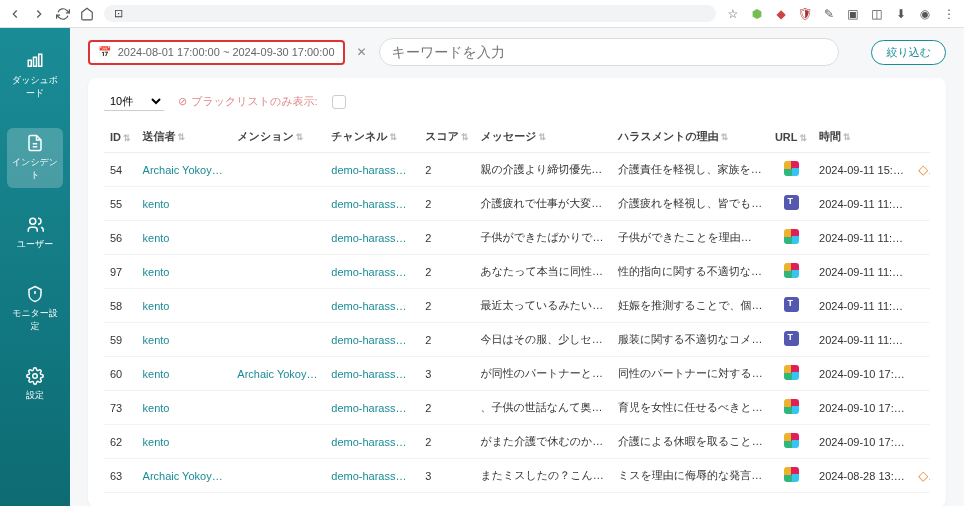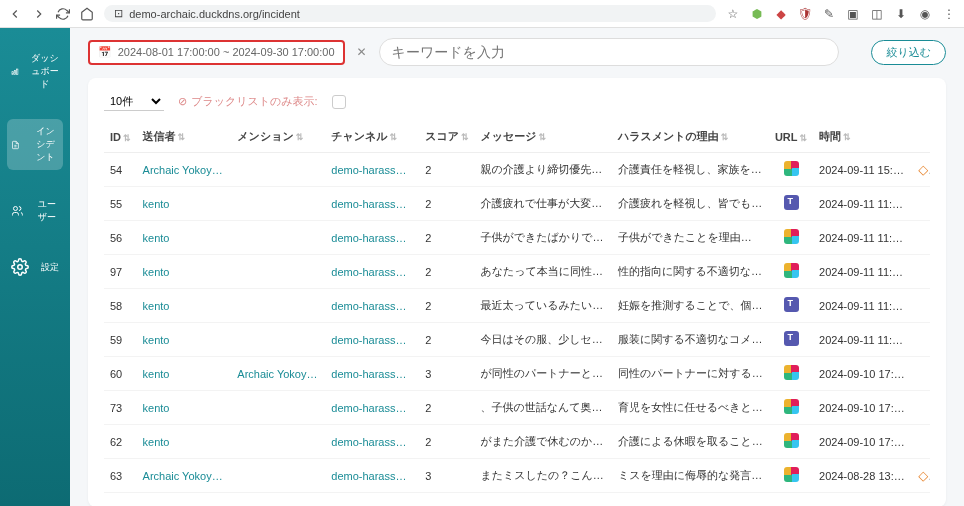--- a/index.html
+++ b/index.html
@@ -5,21 +5,21 @@
 * { margin: 0; padding: 0; box-sizing: border-box; font-family: -apple-system, BlinkMacSystemFont, "Segoe UI", sans-serif; }
 body { background: #f5f7f9; font-size: 12px; color: #333; }
 
 .browser-bar { height: 28px; background: #fff; border-bottom: 1px solid #e0e0e0; display: flex; align-items: center; padding: 0 8px; gap: 10px; }
 .bb-icon { width: 14px; height: 14px; display: flex; align-items: center; justify-content: center; color: #555; cursor: pointer; }
 .bb-url { flex: 1; background: #f1f3f4; border-radius: 12px; padding: 2px 10px; font-size: 11px; color: #444; display: flex; align-items: center; gap: 6px; }
 .bb-right { display: flex; gap: 10px; align-items: center; }
 
 .app { display: flex; height: calc(100vh - 28px); }
 .sidebar { width: 70px; background: linear-gradient(180deg, #1a8c96 0%, #0d6b73 100%); display: flex; flex-direction: column; align-items: center; padding-top: 18px; gap: 22px; color: #fff; }
-.side-item { display: flex; flex-direction: row; align-items: center; gap: 12px; cursor: pointer; padding: 6px 4px; border-radius: 6px; width: 56px; }
+.side-item { display: flex; flex-direction: column; align-items: center; gap: 4px; cursor: pointer; padding: 6px 4px; border-radius: 6px; width: 56px; }
 .side-item.active { background: rgba(255,255,255,0.22); }
 .side-icon { width: 18px; height: 18px; }
 .side-label { font-size: 9px; text-align: center; }
 
 .main { flex: 1; padding: 10px 18px; overflow: auto; }
 .filter-row { display: flex; gap: 8px; align-items: center; margin-bottom: 12px; }
 .date-box { border: 2px solid #d33; border-radius: 4px; padding: 4px 8px; background: #fff; display: flex; align-items: center; gap: 6px; font-size: 11px; color: #666; }
 .date-clear { cursor: pointer; color: #888; padding: 0 4px; }
 .keyword-input { flex: 1; border: 1px solid #ddd; border-radius: 16px; padding: 5px 12px; font-size: 14px; background: #fff; }
 .filter-btn { border: 1px solid #1a8c96; color: #1a8c96; background: #fff; border-radius: 14px; padding: 4px 14px; font-size: 11px; cursor: pointer; margin-left: 24px; }
@@ -72,21 +72,20 @@
         <path d="M3.51 9a9 9 0 0114.85-3.36L23 10M1 14l4.64 4.36A9 9 0 0020.49 15"></path>
       </svg>
     </span>
   <span class="bb-icon">
       <svg viewBox="0 0 24 24" width="14" height="14" fill="none" stroke="currentColor" stroke-width="2">
         <path d="M3 9l9-7 9 7v11a2 2 0 01-2 2H5a2 2 0 01-2-2z"></path>
       </svg>
     </span>
   <div class="bb-url">
     <span>⊡</span>
-    <span>demo-archaic.duckdns.org/incident</span>
   </div>
   <div class="bb-right">
     <span class="bb-icon">☆</span>
     <span class="bb-icon" style="color:#7b5;">⬢</span>
     <span class="bb-icon" style="color:#c44;">◆</span>
     <span class="bb-icon" style="color:#a33;">🛡</span>
     <span class="bb-icon">✎</span>
     <span class="bb-icon">▣</span>
     <span class="bb-icon">◫</span>
     <span class="bb-icon">⬇</span>
@@ -111,20 +110,27 @@
           <path d="M14 2v6h6M9 13h6M9 17h6"></path>
         </svg>
       <span class="side-label">インシデント</span>
     </div>
     <div class="side-item">
       <svg class="side-icon" viewBox="0 0 24 24" fill="none" stroke="currentColor" stroke-width="2">
           <circle cx="9" cy="7" r="4"></circle>
           <path d="M3 21v-2a4 4 0 014-4h4a4 4 0 014 4v2M16 3a4 4 0 010 8M23 21v-2a4 4 0 00-3-3.87"></path>
         </svg>
       <span class="side-label">ユーザー</span>
+    </div>
+    <div class="side-item">
+      <svg class="side-icon" viewBox="0 0 24 24" fill="none" stroke="currentColor" stroke-width="2">
+          <path d="M12 2l8 4v6c0 5-3.5 9-8 10-4.5-1-8-5-8-10V6l8-4z"></path>
+          <path d="M12 8v4M12 16h0"></path>
+        </svg>
+      <span class="side-label">モニター設定</span>
     </div>
     <div class="side-item">
       <svg class="side-icon" viewBox="0 0 24 24" fill="none" stroke="currentColor" stroke-width="2">
           <circle cx="12" cy="12" r="3"></circle>
           <path d="M19.4 15a1.65 1.65 0 00.33 1.82l.06.06a2 2 0 11-2.83 2.83l-.06-.06a1.65 1.65 0 00-1.82-.33 1.65 1.65 0 00-1 1.51V21a2 2 0 01-4 0v-.09a1.65 1.65 0 00-1-1.51 1.65 1.65 0 00-1.82.33l-.06.06a2 2 0 11-2.83-2.83l.06-.06a1.65 1.65 0 00.33-1.82 1.65 1.65 0 00-1.51-1H3a2 2 0 010-4h.09a1.65 1.65 0 001.51-1 1.65 1.65 0 00-.33-1.82l-.06-.06a2 2 0 112.83-2.83l.06.06a1.65 1.65 0 001.82.33h0a1.65 1.65 0 001-1.51V3a2 2 0 014 0v.09a1.65 1.65 0 001 1.51 1.65 1.65 0 001.82-.33l.06-.06a2 2 0 112.83 2.83l-.06.06a1.65 1.65 0 00-.33 1.82v0a1.65 1.65 0 001.51 1H21a2 2 0 010 4h-.09a1.65 1.65 0 00-1.51 1z"></path>
         </svg>
       <span class="side-label">設定</span>
     </div>
   </div>
 

